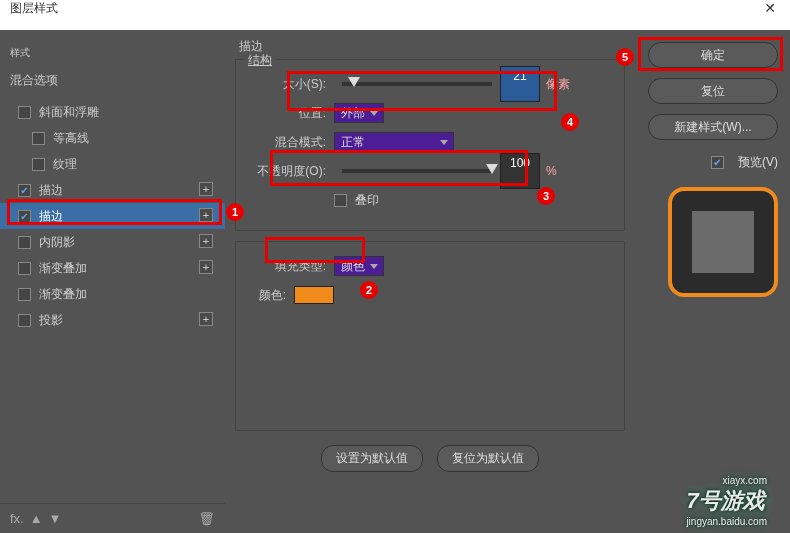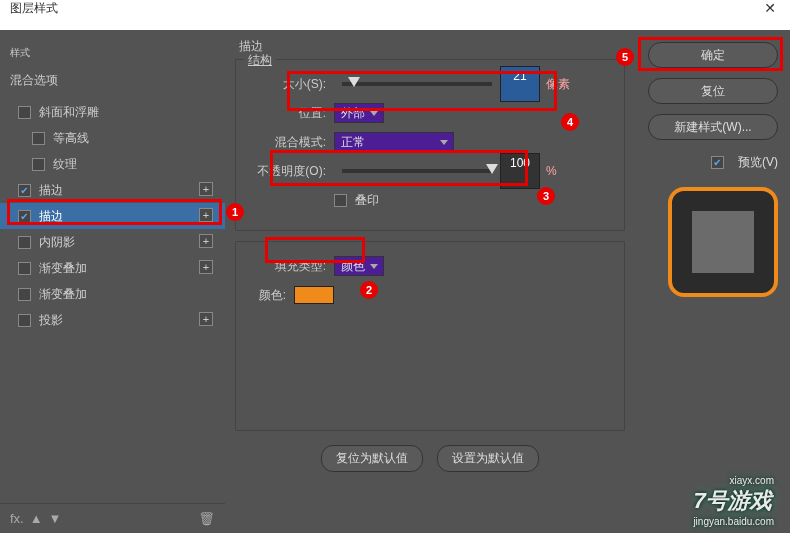--- a/index.html
+++ b/index.html
@@ -41,21 +41,21 @@
 
 .right-panel { width: 155px; padding: 12px 12px; display: flex; flex-direction: column; align-items: flex-end; gap: 10px; }
 .rbtn { width: 130px; height: 26px; border-radius: 13px; border: 1px solid #333; background: #5a5a5a; color: #ddd; display: flex; align-items: center; justify-content: center; font-size: 12px; }
 .preview-row { display: flex; align-items: center; gap: 6px; color: #ddd; margin-top: 4px; }
 .preview-box { width: 110px; height: 110px; border-radius: 16px; border: 4px solid #f08a1b; background: #2b2b2b; margin-top: 6px; display: flex; align-items: center; justify-content: center; }
 .preview-inner { width: 62px; height: 62px; background: #6b6b6b; }
 
 .redbox { border: 3px solid #e60000; position: absolute; pointer-events: none; }
 .num-badge { position: absolute; width: 18px; height: 18px; border-radius: 50%; background: #e60000; color: #fff; font-size: 11px; display: flex; align-items: center; justify-content: center; font-weight: bold; }
 
-.watermark { position: absolute; right: 16px; bottom: 6px; color: rgba(255,255,255,0.9); font-size: 22px; font-weight: bold; text-shadow: 0 0 4px #000, 0 0 8px #2a7; font-style: italic; pointer-events: none; }
+.watermark { position: absolute; right: 23px; bottom: 6px; color: rgba(255,255,255,0.9); font-size: 22px; font-weight: bold; text-shadow: 0 0 4px #000, 0 0 8px #2a7; font-style: italic; pointer-events: none; }
 .watermark .small { font-size: 10px; display: block; text-align: right; font-weight: normal; font-style: normal; }
 </style>
 </head>
 <body>
 
 <div class="titlebar">
   <span class="title">图层样式</span>
   <span class="close">✕</span>
 </div>
 
@@ -160,22 +160,22 @@
             <span>颜色</span>
           </div>
       </div>
       <div class="row">
         <div class="label" style="width:40px">颜色:</div>
         <span class="swatch"></span>
       </div>
     </div>
 
     <div class="btns-row">
+      <div class="btn">设置为默认值</div>
       <div class="btn">复位为默认值</div>
-      <div class="btn">设置为默认值</div>
     </div>
   </div>
 
   <div class="right-panel">
     <div class="rbtn">确定</div>
     <div class="rbtn">复位</div>
     <div class="rbtn">新建样式(W)...</div>
     <div class="preview-row">
       <span class="chk checked"></span>
       <span>预览(V)</span>

